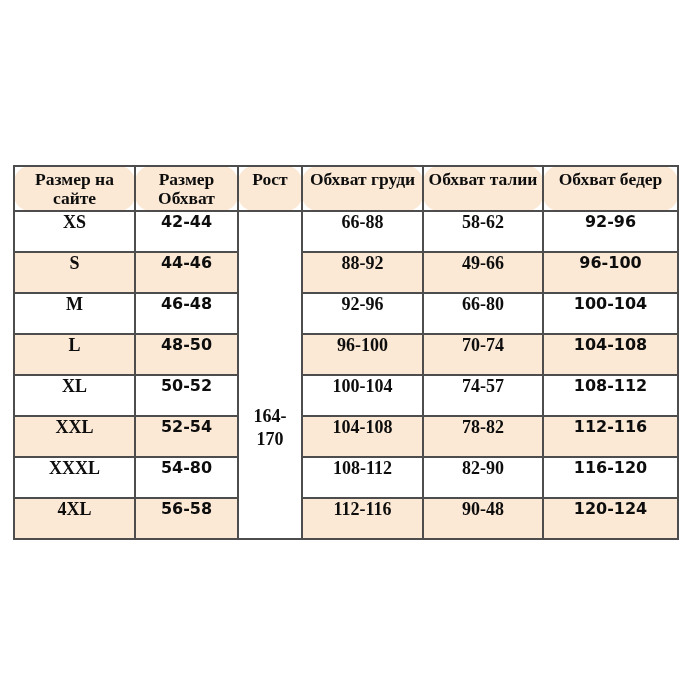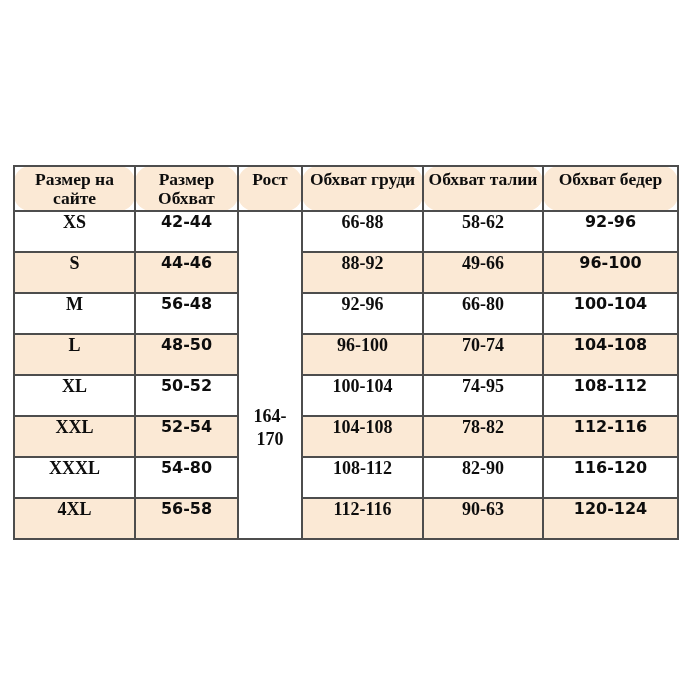--- a/index.html
+++ b/index.html
@@ -109,55 +109,55 @@
         </tr>
         <tr class="shaded">
           <td class="cell-serif">S</td>
           <td class="cell-sans">44-46</td>
           <td class="cell-serif">88-92</td>
           <td class="cell-serif">49-66</td>
           <td class="cell-sans">96-100</td>
         </tr>
         <tr>
           <td class="cell-serif">M</td>
-          <td class="cell-sans">56-48</td>
+          <td class="cell-sans">46-48</td>
           <td class="cell-serif">92-96</td>
           <td class="cell-serif">66-80</td>
           <td class="cell-sans">100-104</td>
         </tr>
         <tr class="shaded">
           <td class="cell-serif">L</td>
           <td class="cell-sans">48-50</td>
           <td class="cell-serif">96-100</td>
           <td class="cell-serif">70-74</td>
           <td class="cell-sans">104-108</td>
         </tr>
         <tr>
           <td class="cell-serif">XL</td>
           <td class="cell-sans">50-52</td>
           <td class="cell-serif">100-104</td>
-          <td class="cell-serif">74-95</td>
+          <td class="cell-serif">74-57</td>
           <td class="cell-sans">108-112</td>
         </tr>
         <tr class="shaded">
           <td class="cell-serif">XXL</td>
           <td class="cell-sans">52-54</td>
           <td class="cell-serif">104-108</td>
           <td class="cell-serif">78-82</td>
           <td class="cell-sans">112-116</td>
         </tr>
         <tr>
           <td class="cell-serif">XXXL</td>
           <td class="cell-sans">54-80</td>
           <td class="cell-serif">108-112</td>
           <td class="cell-serif">82-90</td>
           <td class="cell-sans">116-120</td>
         </tr>
         <tr class="shaded">
           <td class="cell-serif">4XL</td>
           <td class="cell-sans">56-58</td>
           <td class="cell-serif">112-116</td>
-          <td class="cell-serif">90-63</td>
+          <td class="cell-serif">90-48</td>
           <td class="cell-sans">120-124</td>
         </tr>
       </tbody>
   </table>
 </div>
 
 </body></html>

